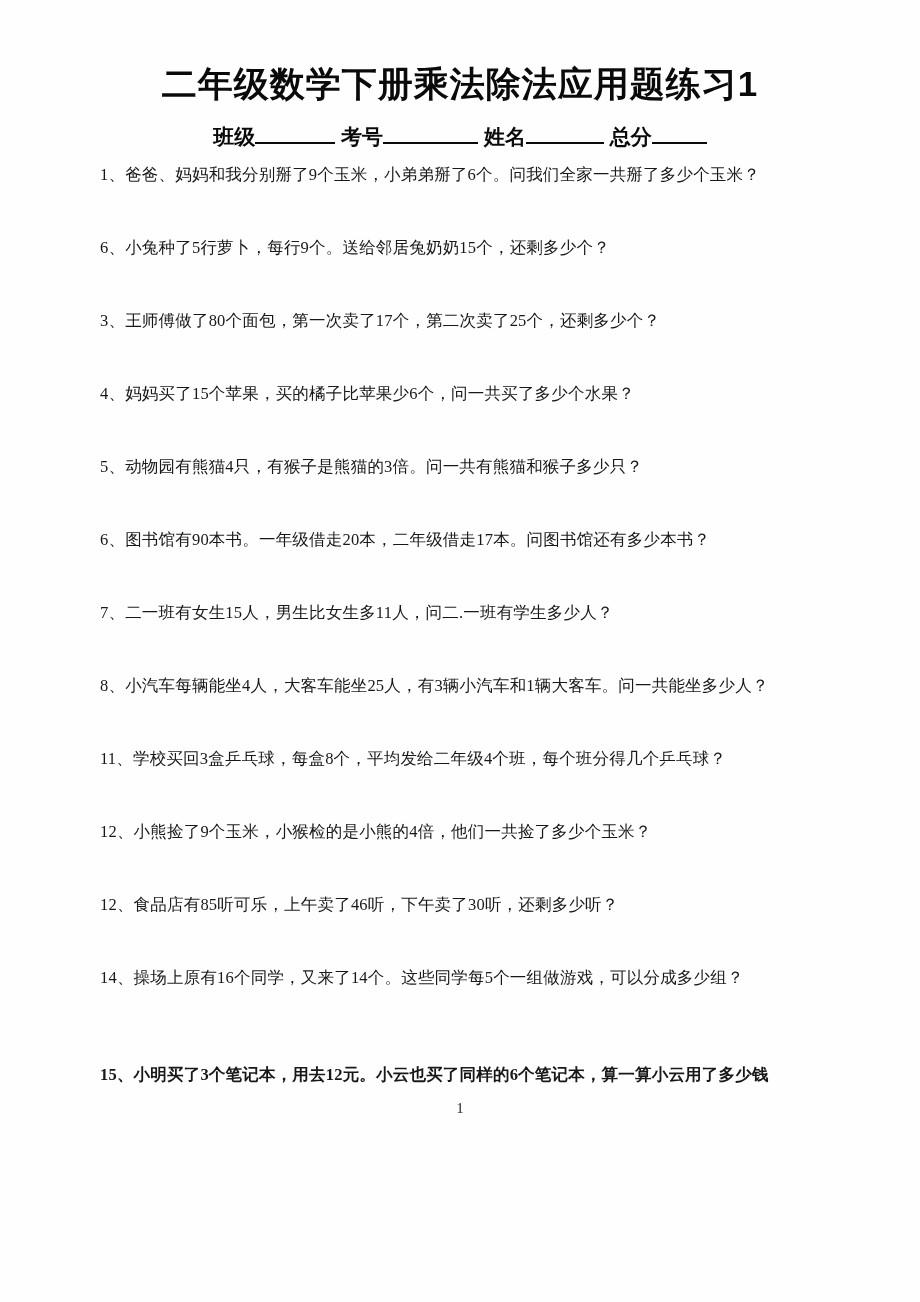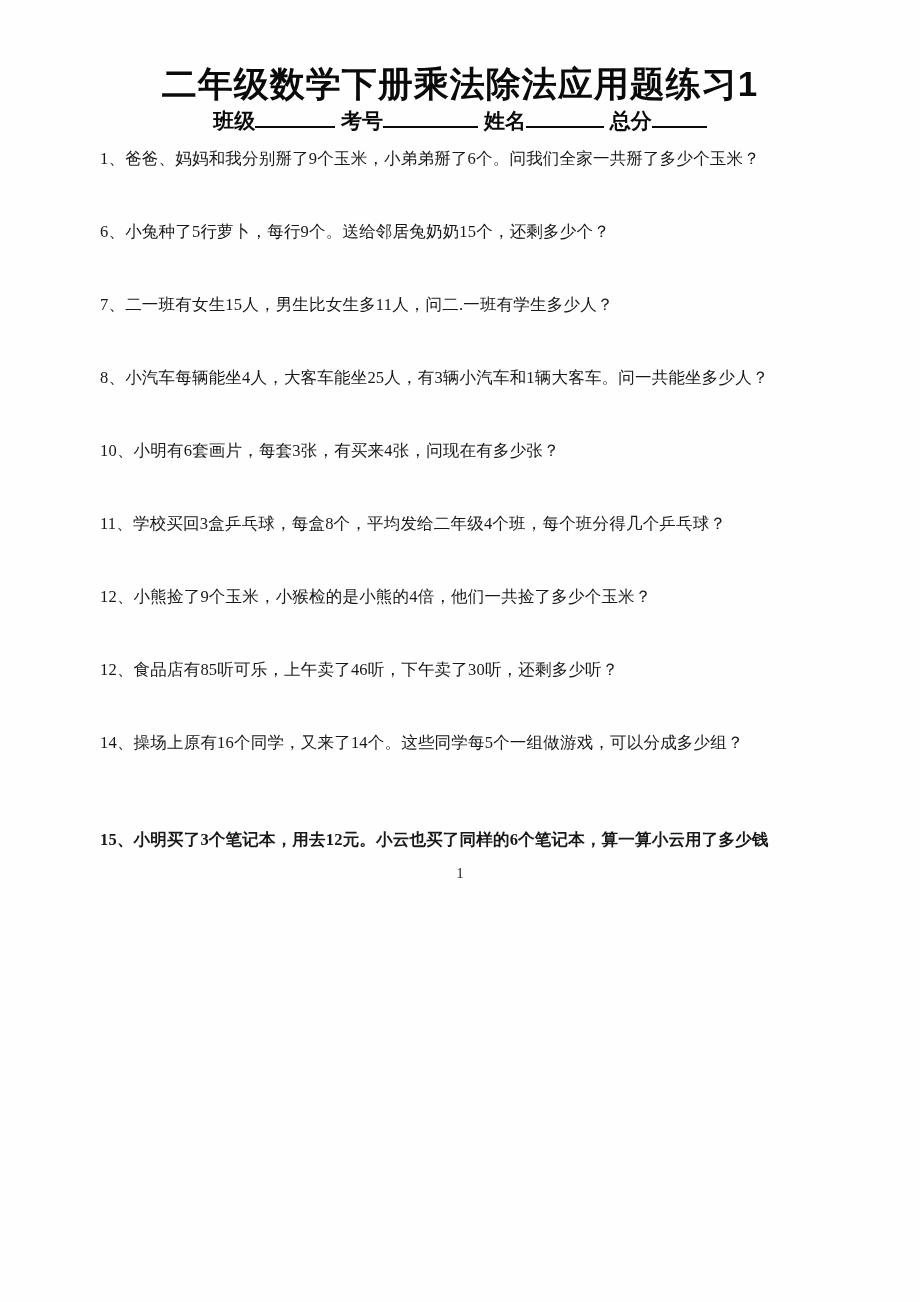--- a/index.html
+++ b/index.html
@@ -26,20 +26,21 @@
     padding-top: 62px;
     text-align: center;
     font-family: "Liberation Sans", "DejaVu Sans", sans-serif;
     font-weight: 900;
     font-size: 35px;
     line-height: 44px;
     letter-spacing: 1px;
     color: #0a0a0a;
   }
   .header-row {
+    margin-top: 16px;
     text-align: center;
     font-family: "Liberation Sans", "DejaVu Sans", sans-serif;
     font-weight: 700;
     font-size: 21px;
     line-height: 30px;
     color: #0a0a0a;
     white-space: nowrap;
   }
   .header-field { display: inline-block; }
   .fill-line {
@@ -96,30 +97,33 @@
     
       <span class="header-field"><span class="field-label">总分</span><span class="fill-line"></span></span>
     </div>
 
   <div class="problems">
 
       <p class="problem">1、爸爸、妈妈和我分别掰了9个玉米，小弟弟掰了6个。问我们全家一共掰了多少个玉米？</p>
 
       <p class="problem">6、小兔种了5行萝卜，每行9个。送给邻居兔奶奶15个，还剩多少个？</p>
 
+      <p class="problem">3、王师傅做了80个面包，第一次卖了17个，第二次卖了25个，还剩多少个？</p>
 
+      <p class="problem">4、妈妈买了15个苹果，买的橘子比苹果少6个，问一共买了多少个水果？</p>
 
+      <p class="problem">5、动物园有熊猫4只，有猴子是熊猫的3倍。问一共有熊猫和猴子多少只？</p>
 
+      <p class="problem">6、图书馆有90本书。一年级借走20本，二年级借走17本。问图书馆还有多少本书？</p>
 
       <p class="problem">7、二一班有女生15人，男生比女生多11人，问二.一班有学生多少人？</p>
 
       <p class="problem">8、小汽车每辆能坐4人，大客车能坐25人，有3辆小汽车和1辆大客车。问一共能坐多少人？</p>
 
 
-      <p class="problem">10、小明有6套画片，每套3张，有买来4张，问现在有多少张？</p>
 
       <p class="problem">11、学校买回3盒乒乓球，每盒8个，平均发给二年级4个班，每个班分得几个乒乓球？</p>
 
       <p class="problem">12、小熊捡了9个玉米，小猴检的是小熊的4倍，他们一共捡了多少个玉米？</p>
 
       <p class="problem">12、食品店有85听可乐，上午卖了46听，下午卖了30听，还剩多少听？</p>
 
       <p class="problem">14、操场上原有16个同学，又来了14个。这些同学每5个一组做游戏，可以分成多少组？</p>
 
       <p class="problem">15、小明买了3个笔记本，用去12元。小云也买了同样的6个笔记本，算一算小云用了多少钱</p>

